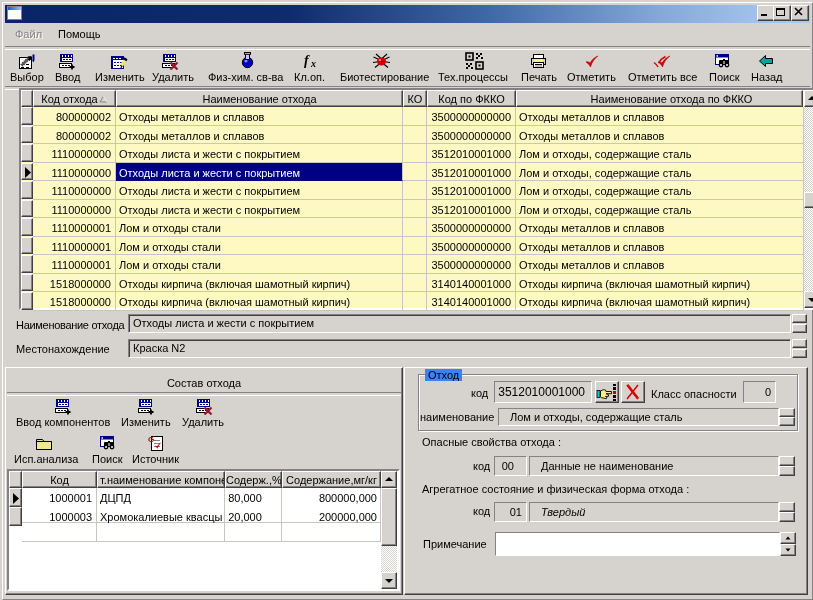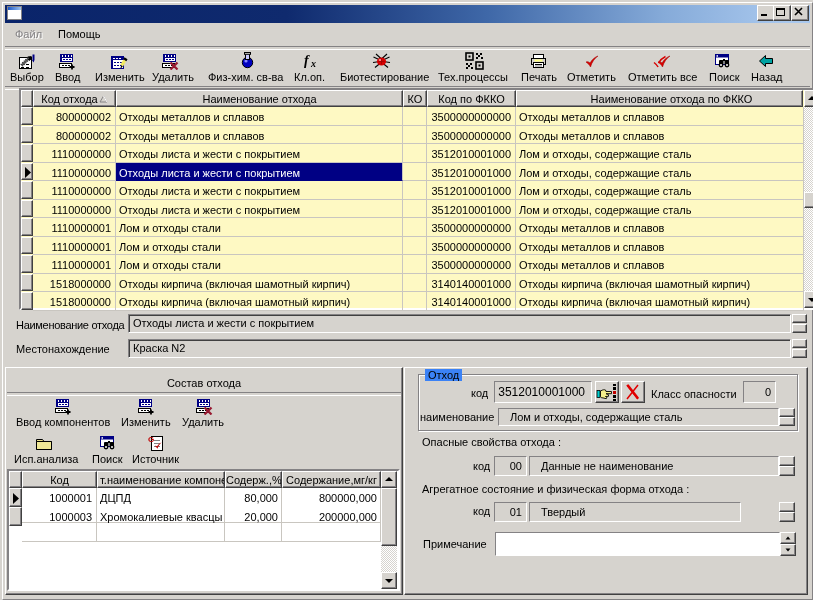--- a/index.html
+++ b/index.html
@@ -30,21 +30,21 @@
 .c2{left:95px;width:287px;padding-left:3px;}
 .c3{left:382px;width:24px;}
 .c4{left:406px;width:89px;text-align:right;padding-right:4px;}
 .c5{left:495px;width:288px;padding-left:3px;}
 .sel{background:#000084;color:#fff;border-bottom-color:#000084;}
 .row2{position:absolute;left:0;width:388px;height:19px;}
 .rsel2{position:absolute;left:0;top:0;width:13px;height:19px;background:#d6d3ce;border:1px solid;border-color:#fff #404040 #404040 #fff;box-shadow:inset -1px -1px 0 #848284;box-sizing:border-box;}
 .row2 .cell{height:35px;line-height:21px;}
 .d1{left:13px;width:75px;text-align:right;padding-right:4px;}
 .d2{left:88px;width:128px;padding-left:3px;}
-.d3{left:216px;width:57px;text-align:right;padding-right:3px;}
+.d3{left:216px;width:57px;text-align:center;padding-right:16px;}
 .d4{left:273px;width:99px;text-align:right;padding-right:3px;}
 </style>
 </head>
 <body>
 <div id="win">
 
 <div class="abs" style="left:0;top:0;width:813px;height:600px;border:1px solid;border-color:#d6d3ce #404040 #404040 #d6d3ce;box-sizing:border-box;"></div>
 <div class="abs" style="left:1px;top:1px;width:811px;height:598px;border:1px solid;border-color:#fff #848284 #848284 #fff;box-sizing:border-box;"></div>
 
 <div id="titlebar"></div>
@@ -564,29 +564,29 @@
       </div>
   <div class="lbl" style="left:246px;top:20px;">Класс опасности</div>
   <div class="abs sunk2" style="left:338px;top:13px;width:33px;height:22px;background:#d6d3ce;box-sizing:border-box;line-height:20px;text-align:right;padding-right:4px;">0</div>
   <div class="lbl" style="left:15px;top:43px;">наименование</div>
   <div class="abs sunk2" style="left:93px;top:40px;width:281px;height:18px;background:#d6d3ce;box-sizing:border-box;line-height:16px;padding-left:11px;">Лом и отходы, содержащие сталь</div>
   <div class="abs btn" style="left:374px;top:40px;width:16px;height:9px;box-sizing:border-box;"></div>
   <div class="abs btn" style="left:374px;top:49px;width:16px;height:9px;box-sizing:border-box;"></div>
 
   <div class="lbl" style="left:17px;top:68px;">Опасные свойства отхода :</div>
   <div class="lbl" style="left:68px;top:92px;">код</div>
-  <div class="abs sunk2" style="left:89px;top:88px;width:33px;height:20px;background:#d6d3ce;box-sizing:border-box;line-height:18px;text-align:right;padding-right:4px;">00</div>
+  <div class="abs sunk2" style="left:89px;top:88px;width:33px;height:20px;background:#d6d3ce;box-sizing:border-box;line-height:18px;text-align:right;padding-right:12px;">00</div>
   <div class="abs sunk2" style="left:124px;top:88px;width:250px;height:20px;background:#d6d3ce;box-sizing:border-box;line-height:18px;padding-left:11px;">Данные не наименование</div>
   <div class="abs btn" style="left:374px;top:88px;width:16px;height:10px;box-sizing:border-box;"></div>
   <div class="abs btn" style="left:374px;top:98px;width:16px;height:10px;box-sizing:border-box;"></div>
 
   <div class="lbl" style="left:17px;top:115px;">Агрегатное состояние и физическая форма отхода :</div>
   <div class="lbl" style="left:68px;top:137px;">код</div>
   <div class="abs sunk2" style="left:89px;top:134px;width:33px;height:20px;background:#d6d3ce;box-sizing:border-box;line-height:18px;text-align:right;padding-right:4px;">01</div>
-  <div class="abs sunk2" style="left:124px;top:134px;width:212px;height:20px;background:#d6d3ce;box-sizing:border-box;line-height:18px;padding-left:11px;">Твердый</div>
+  <div class="abs sunk2" style="left:124px;top:134px;width:250px;height:20px;background:#d6d3ce;box-sizing:border-box;line-height:18px;padding-left:11px;font-style:italic;">Твердый</div>
   <div class="abs btn" style="left:374px;top:134px;width:16px;height:10px;box-sizing:border-box;"></div>
   <div class="abs btn" style="left:374px;top:144px;width:16px;height:10px;box-sizing:border-box;"></div>
 
   <div class="lbl" style="left:18px;top:170px;">Примечание</div>
   <div class="abs sunk2" style="left:90px;top:164px;width:285px;height:24px;background:#fff;box-sizing:border-box;"></div>
   <div class="abs btn" style="left:375px;top:164px;width:16px;height:12px;box-sizing:border-box;">
         <svg width="14" height="10" viewBox="0 0 14 10" style="position:absolute;left:0;top:0;">
           <path d="M7 3.5 L9.5 6.5 L4.5 6.5 Z" fill="#000"></path>
         </svg>
       </div>

